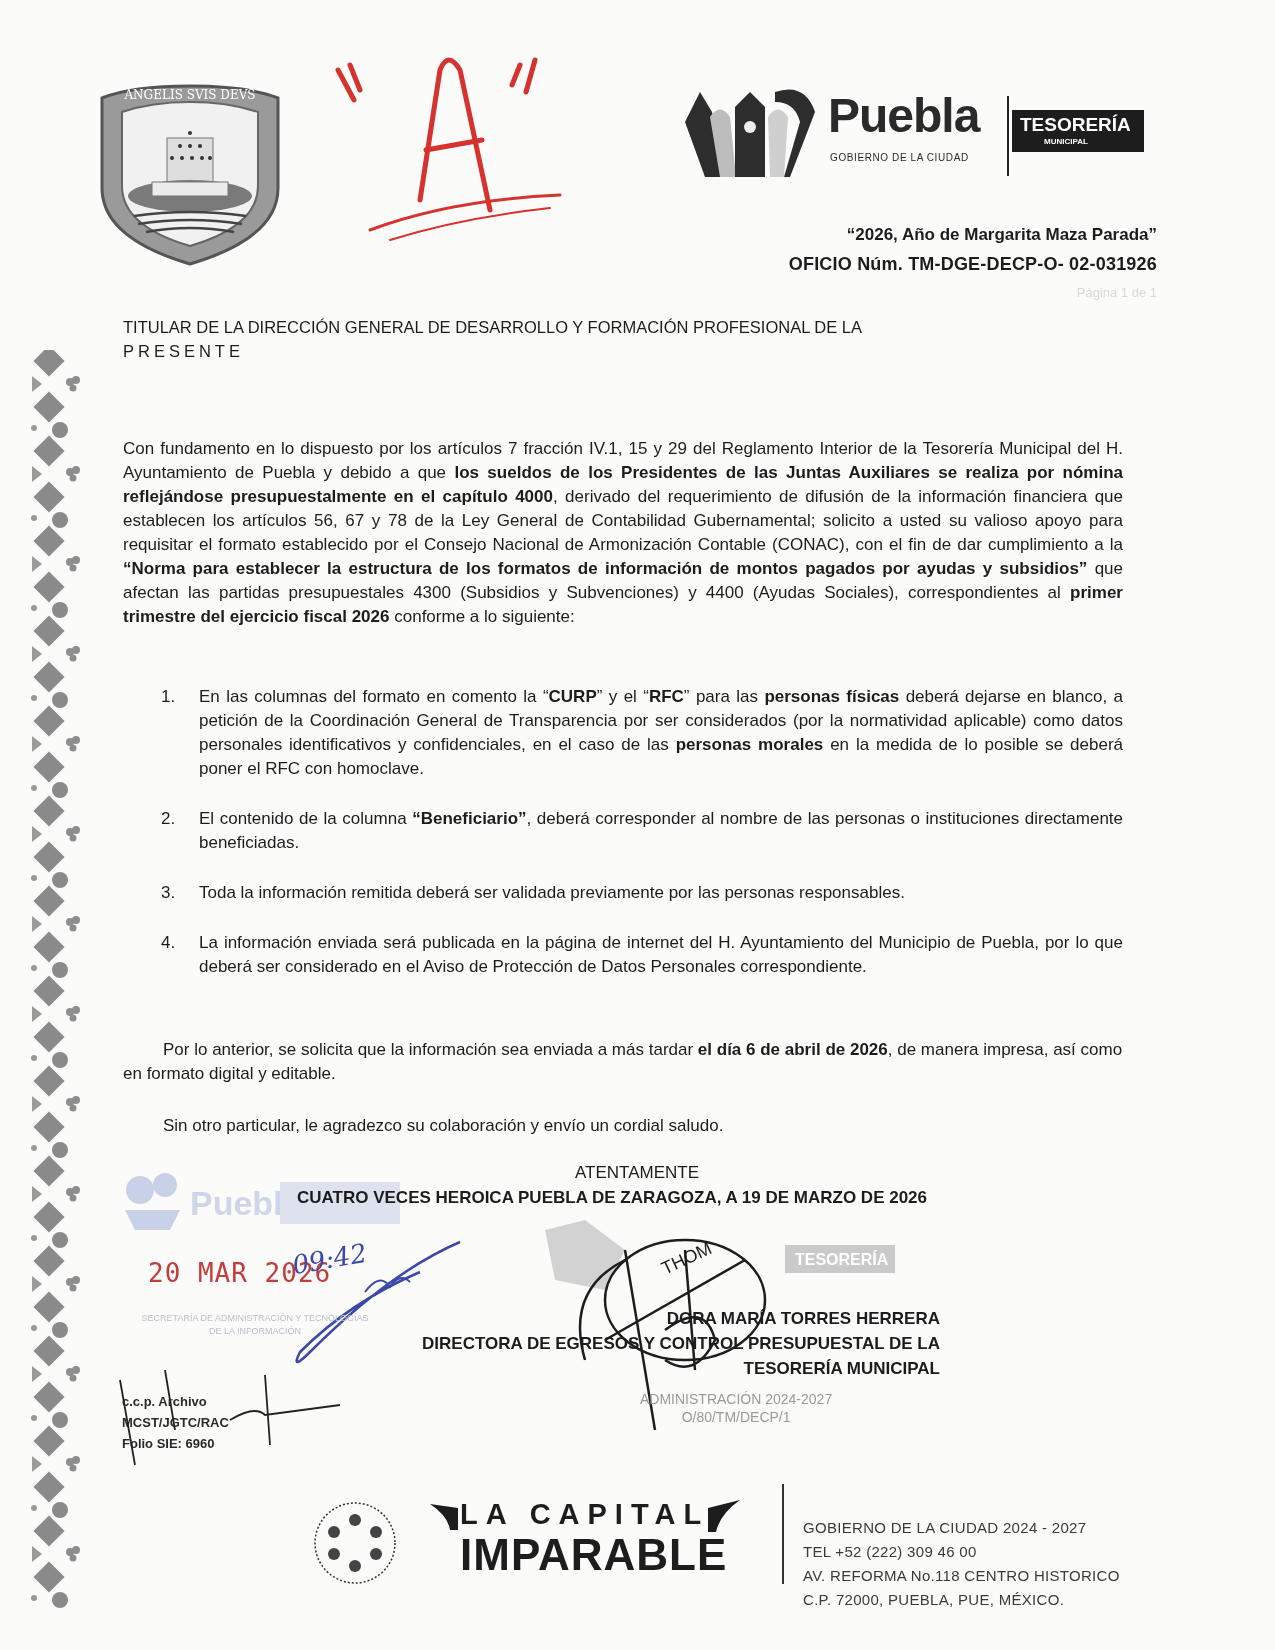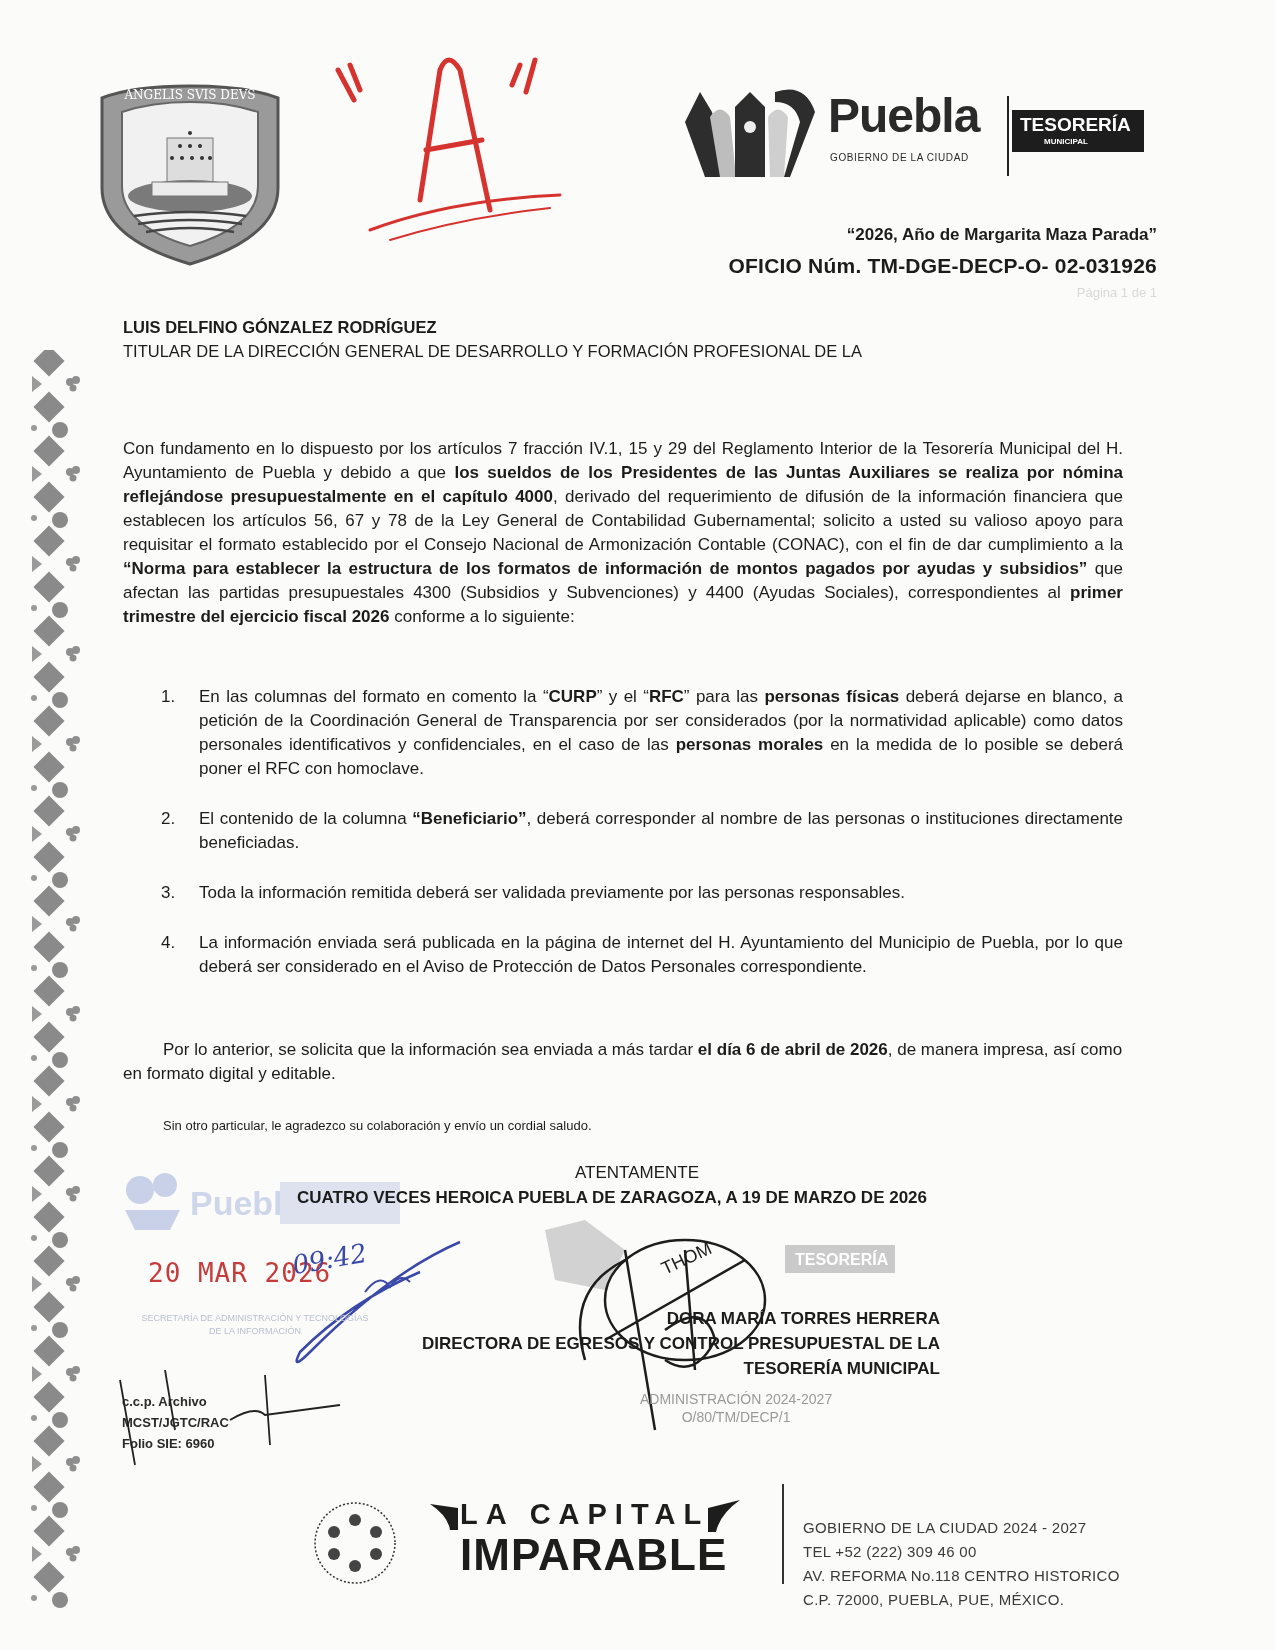--- a/index.html
+++ b/index.html
@@ -18,35 +18,35 @@
   #red-mark { left: 330px; top: 30px; width: 240px; height: 220px; }
   #puebla-logo { left: 680px; top: 82px; width: 460px; height: 100px; }
   .pl-word { position: absolute; left: 148px; top: 6px; font-size: 48px; font-weight: bold; color: #2a2a2a; letter-spacing: -1px; }
   .pl-sub { position: absolute; left: 150px; top: 70px; font-size: 10px; font-weight: normal; color: #2a2a2a; letter-spacing: 0.6px; }
   .pl-bar { position: absolute; left: 327px; top: 14px; width: 2px; height: 80px; background: #222; }
   .pl-box { position: absolute; left: 332px; top: 28px; width: 132px; height: 42px; background: #1d1d1d; color: #fff; }
   .pl-box .t1 { position: absolute; left: 8px; top: 4px; font-size: 19px; font-weight: bold; }
   .pl-box .t2 { position: absolute; left: 8px; top: 27px; font-size: 8px; font-weight: bold; margin-left: 24px; }
 
   #motto { right: 118px; top: 225px; font-size: 17px; font-weight: bold; text-align: center; }
-  #oficio { right: 118px; top: 254px; font-size: 21px; font-weight: bold; text-align: right; letter-spacing: 0.2px; }
+  #oficio { right: 118px; top: 254px; font-size: 18px; font-weight: bold; text-align: right; letter-spacing: 0.2px; }
   #pagina { right: 118px; top: 285px; font-size: 13px; color: #d8d8d8; text-align: right; }
 
   
   #addressee { left: 123px; top: 315px; font-size: 16.5px; line-height: 24px; }
   #addressee .name { font-weight: bold; }
   #addressee .presente { letter-spacing: 4px; }
 
   
   #body-text { left: 123px; top: 437px; width: 1000px; font-size: 17px; line-height: 24px; text-align: justify; }
   #list { left: 155px; top: 685px; width: 968px; font-size: 17px; line-height: 24px; }
   .li { position: relative; padding-left: 44px; text-align: justify; margin-bottom: 26px; }
   .li .num { position: absolute; left: 6px; top: 0; }
   #closing1 { left: 123px; top: 1038px; width: 1000px; font-size: 17px; line-height: 24px; text-indent: 40px; }
-  #closing2 { left: 163px; top: 1114px; font-size: 13px; line-height: 24px; }
+  #closing2 { left: 163px; top: 1114px; font-size: 17px; line-height: 24px; }
 
   
   #atentamente { left: 575px; top: 1163px; font-size: 17px; font-weight: normal; }
   #place-date { left: 297px; top: 1188px; font-size: 17px; font-weight: bold; }
   #signer { left: 360px; top: 1306px; width: 580px; text-align: right; font-size: 17px; font-weight: bold; line-height: 25px; }
 
   
   #stamp-left { left: 120px; top: 1160px; width: 290px; height: 120px; opacity: 0.55; }
   #date-stamp { left: 148px; top: 1258px; font-size: 26px; color: #c63b3b; font-family: "DejaVu Sans Mono", monospace; letter-spacing: 1px; }
   #time-hand { left: 292px; top: 1244px; font-size: 26px; color: #3a48a8; font-style: italic; font-family: "DejaVu Serif", serif; transform: rotate(-10deg); }
@@ -145,22 +145,22 @@
     <span class="t1">TESORERÍA</span>
     <span class="t2">MUNICIPAL</span>
   </div>
 </div>
 
 <div id="motto" class="abs">“2026, Año de Margarita Maza Parada”</div>
 <div id="oficio" class="abs">OFICIO Núm. TM-DGE-DECP-O- 02-031926</div>
 <div id="pagina" class="abs">Página 1 de 1</div>
 
 <div id="addressee" class="abs">
-  <div class="name">LUIS DELFINO GÓNZALEZ RODRÍGUEZ</div>
   <div>TITULAR DE LA DIRECCIÓN GENERAL DE DESARROLLO Y FORMACIÓN PROFESIONAL DE LA</div>
+  <div class="presente">PRESENTE</div>
 </div>
 
 <div id="body-text" class="abs">
   <span>Con fundamento en lo dispuesto por los artículos 7 fracción IV.1, 15 y 29 del Reglamento Interior de la Tesorería Municipal del H. Ayuntamiento de Puebla y debido a que </span><b>los sueldos de los Presidentes de las Juntas Auxiliares se realiza por nómina reflejándose presupuestalmente en el capítulo 4000</b><span>, derivado del requerimiento de difusión de la información financiera que establecen los artículos 56, 67 y 78 de la Ley General de Contabilidad Gubernamental; solicito a usted su valioso apoyo para requisitar el formato establecido por el Consejo Nacional de Armonización Contable (CONAC), con el fin de dar cumplimiento a la </span><b>“Norma para establecer la estructura de los formatos de información de montos pagados por ayudas y subsidios”</b><span> que afectan las partidas presupuestales 4300 (Subsidios y Subvenciones) y 4400 (Ayudas Sociales), correspondientes al </span><b>primer trimestre del ejercicio fiscal 2026</b><span> conforme a lo siguiente:</span>
 </div>
 
 <div id="list" class="abs">
   <div class="li">
     <span class="num">1.</span>
     <span>En las columnas del formato en comento la “</span><b>CURP</b><span>” y el “</span><b>RFC</b><span>” para las </span><b>personas físicas</b><span> deberá dejarse en blanco, a petición de la Coordinación General de Transparencia por ser considerados (por la normatividad aplicable) como datos personales identificativos y confidenciales, en el caso de las </span><b>personas morales</b><span> en la medida de lo posible se deberá poner el RFC con homoclave.</span>

